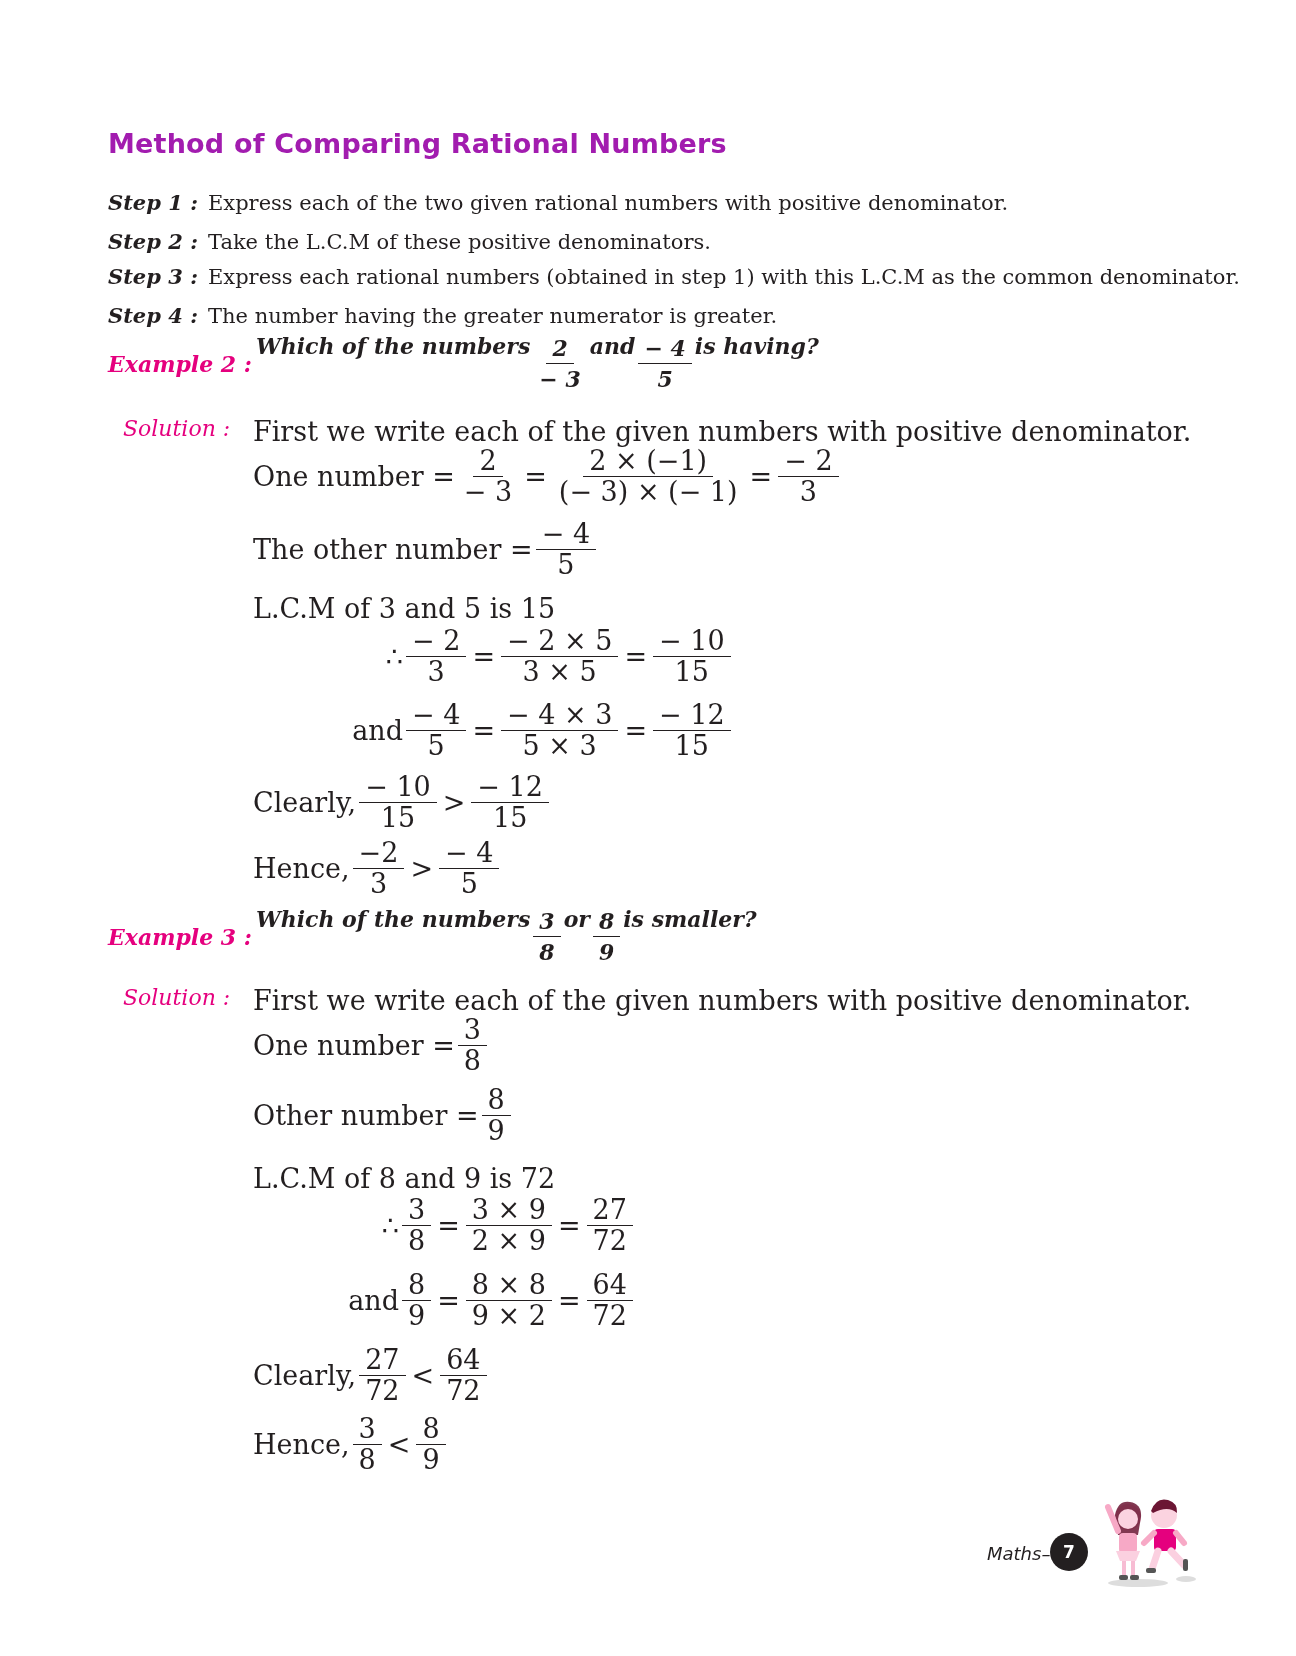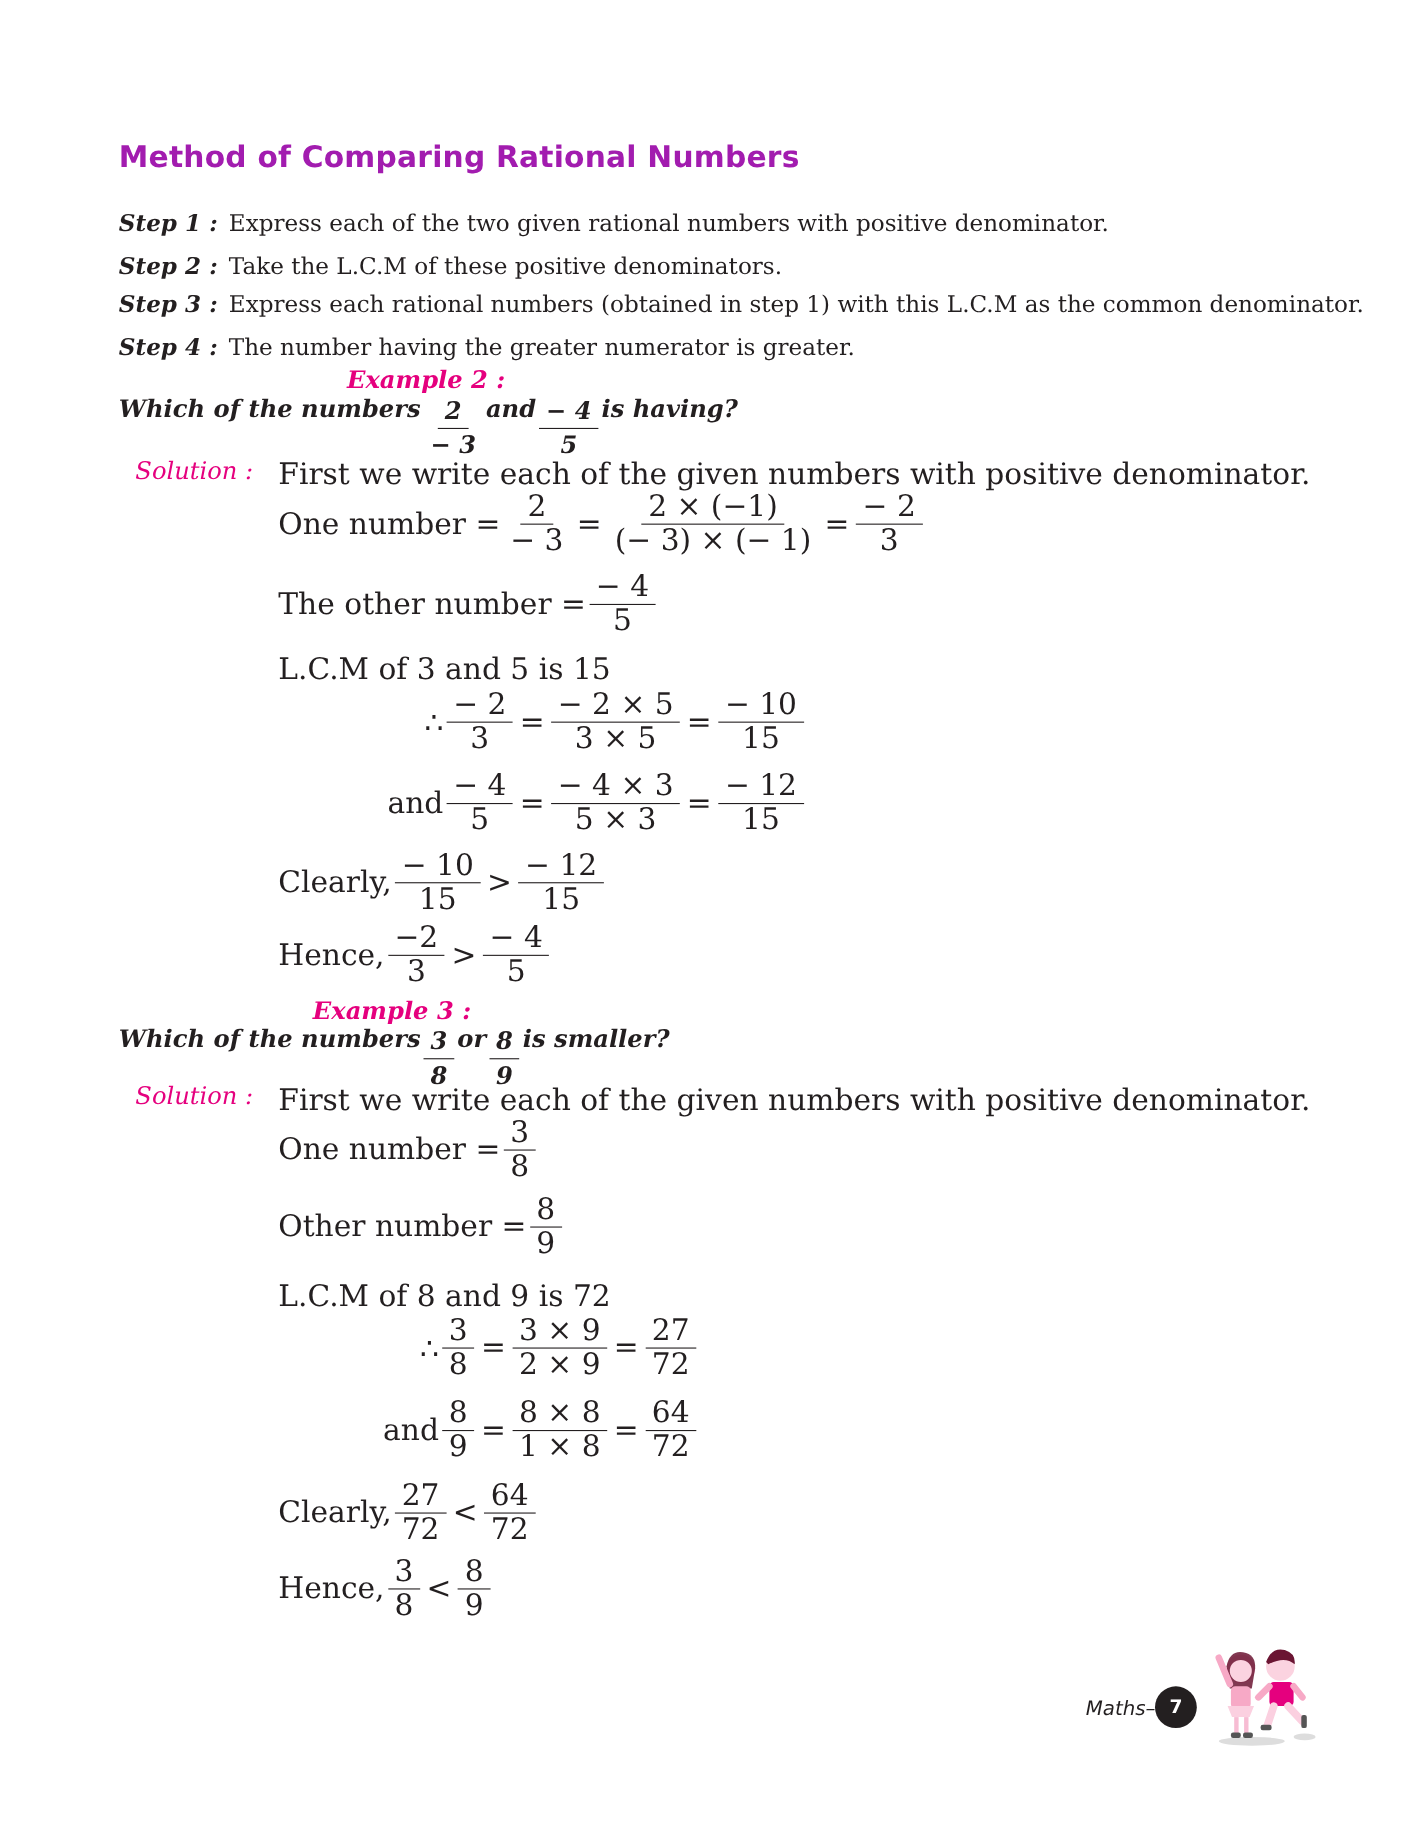--- a/index.html
+++ b/index.html
@@ -3,21 +3,21 @@
 <meta charset="utf-8">
 <style>
   html, body { margin: 0; padding: 0; background: #ffffff; }
   body { width: 1296px; height: 1656px; position: relative; overflow: hidden;
          font-family: "DejaVu Serif", "Liberation Serif", serif; color: #231f20; }
   .abs { position: absolute; }
   .heading { left: 108px; top: 128px; font-family: "DejaVu Sans", "Liberation Sans", sans-serif;
              font-weight: bold; font-size: 27px; letter-spacing: 0.2px; color: #a21caf; }
   .step { left: 108px; font-size: 21px; white-space: nowrap; }
   .step .lbl { display: inline-block; width: 100px; font-weight: bold; font-style: italic; }
-  .ex { left: 108px; font-size: 22px; white-space: nowrap; display: flex; align-items: center; flex-direction: column; }
+  .ex { left: 108px; font-size: 22px; white-space: nowrap; display: flex; align-items: center; }
   .ex .lbl { color: #e5007e; font-style: italic; font-weight: bold; width: 148px; display: inline-block; }
   .ex .q { font-style: italic; font-weight: bold; display: flex; align-items: flex-start; }
   .sol-lbl { left: 123px; font-size: 22px; color: #e5007e; font-style: italic; font-weight: normal; }
   .line { left: 253px; font-size: 27px; white-space: nowrap; display: flex; align-items: center; text-align: right; }
   .frac { display: inline-flex; flex-direction: column; align-items: center; margin: 0 3px; vertical-align: middle; }
   .frac .n, .frac .d { padding: 0 6px; line-height: 30px; }
   .frac .n { border-bottom: 1.5px solid #231f20; }
   .op { margin: 0 3px; }
   .gap { display: inline-block; }
   .footer-text { left: 987px; top: 1543px; font-family: "DejaVu Sans", "Liberation Sans", sans-serif;
@@ -205,21 +205,21 @@
 
 <div class="abs line" style="top:1270px">
   <span class="gap" style="width:146px">and</span>
   <span class="frac">
       <span class="n">8</span>
       <span class="d">9</span>
     </span>
   <span class="op">=</span>
   <span class="frac">
       <span class="n">8 × 8</span>
-      <span class="d">1 × 8</span>
+      <span class="d">9 × 2</span>
     </span>
   <span class="op">=</span>
   <span class="frac">
       <span class="n">64</span>
       <span class="d">72</span>
     </span>
 </div>
 
 <div class="abs line" style="top:1345px">
   <span>Clearly,</span>

